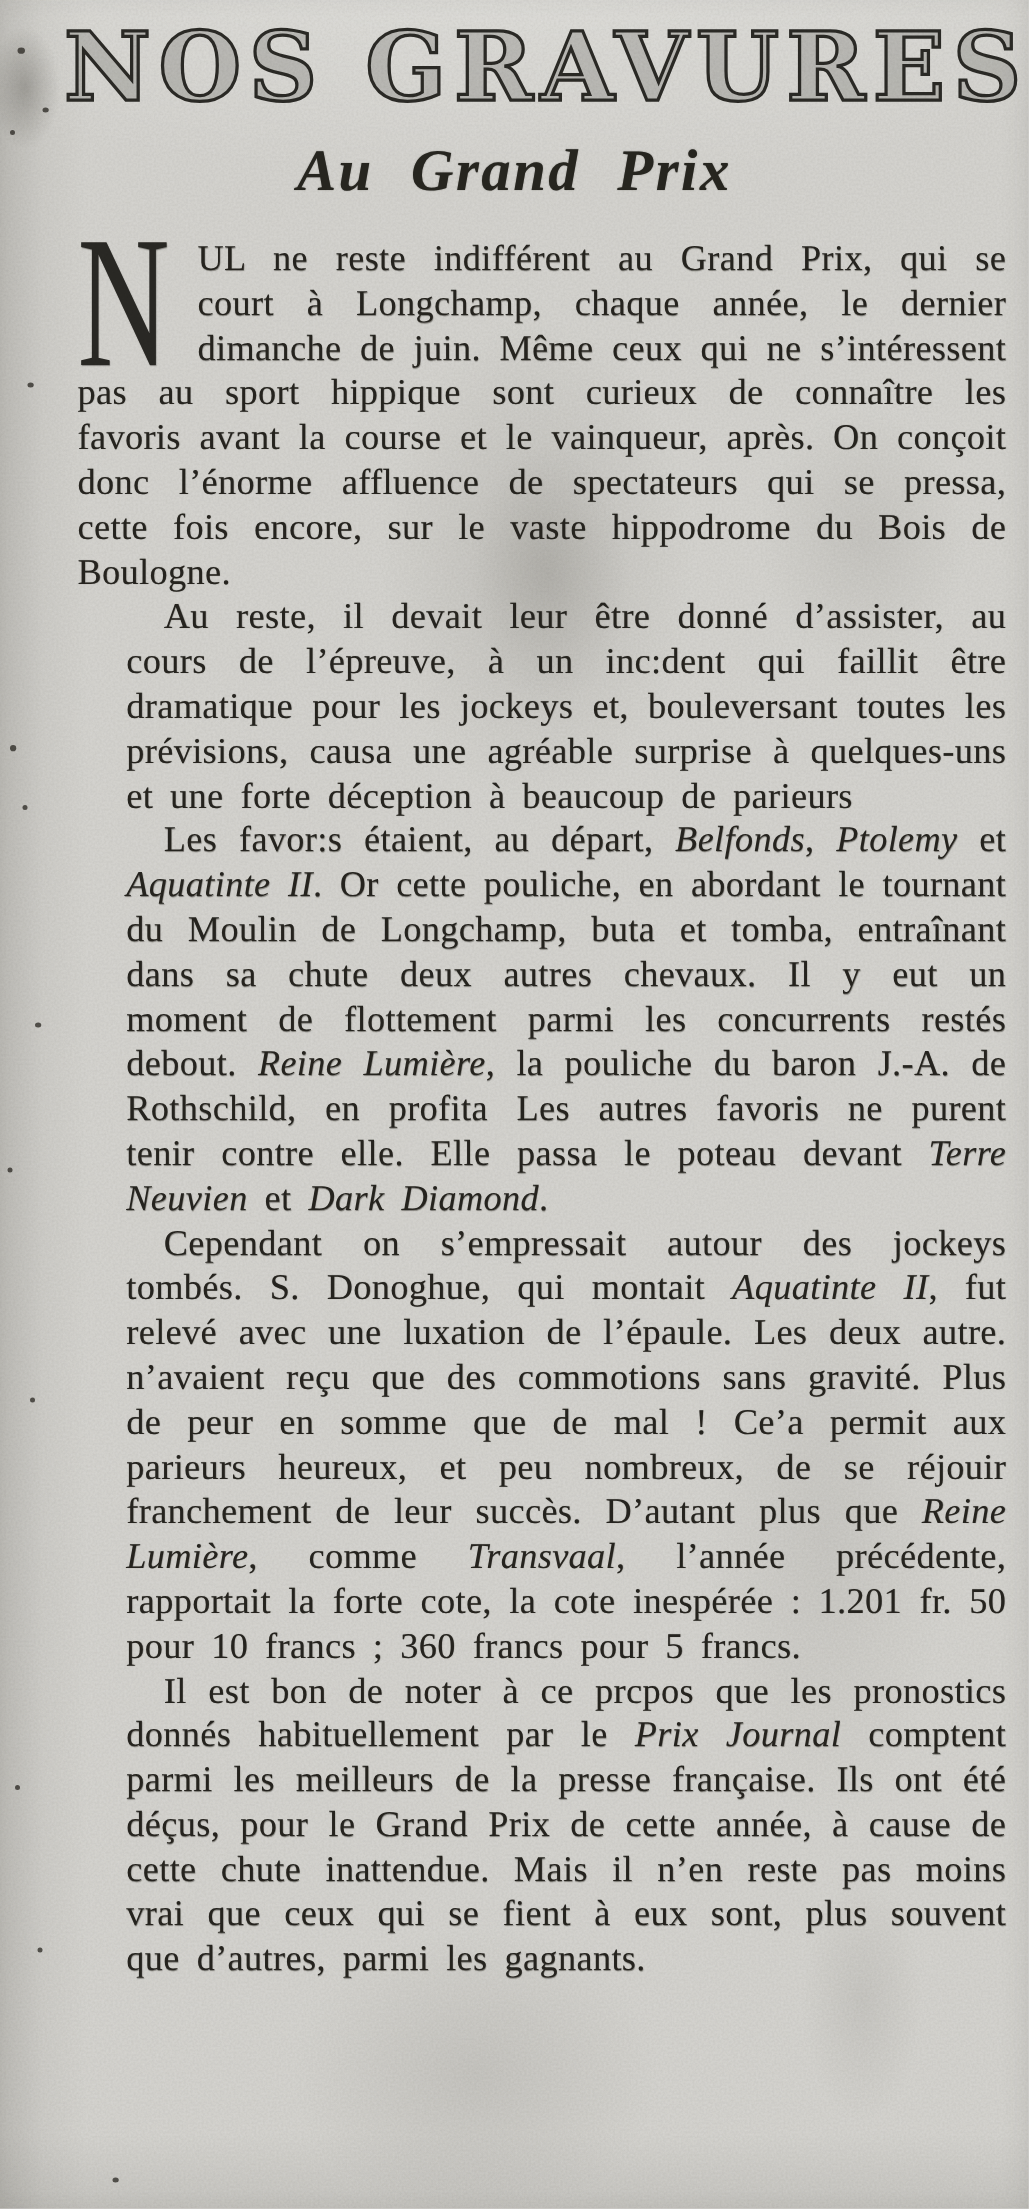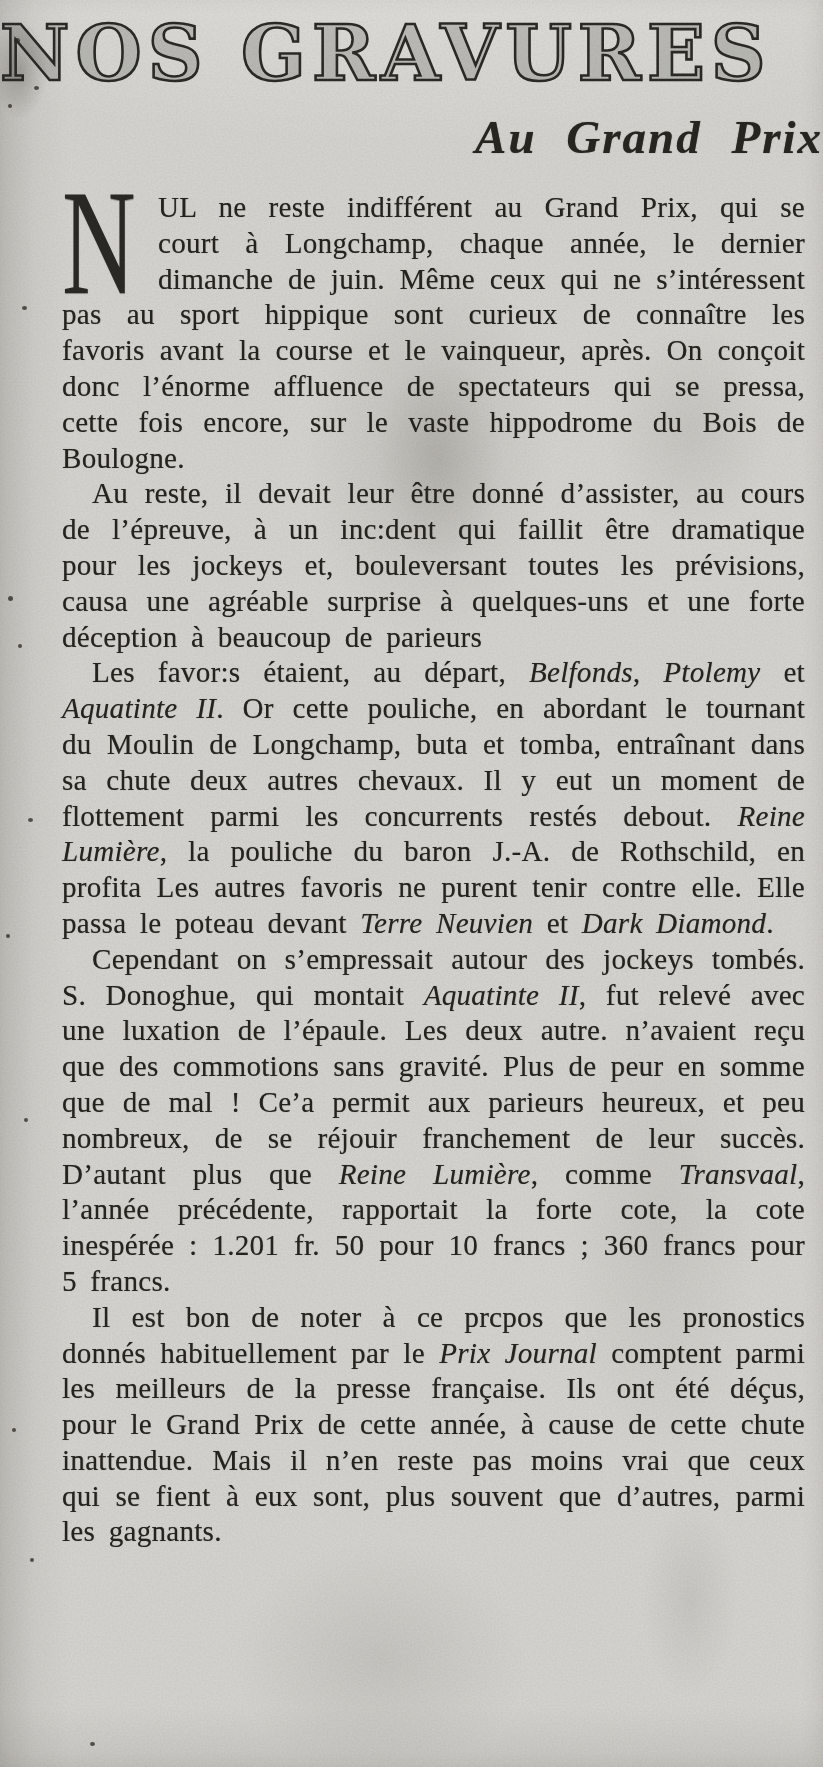--- a/index.html
+++ b/index.html
@@ -19,55 +19,55 @@
       radial-gradient(ellipse 900px 300px at 411px -80px, rgba(255,255,252,.35), transparent 75%),
       linear-gradient(90deg, rgba(74,71,63,.18) 0px, rgba(74,71,63,.05) 34px, rgba(74,71,63,0) 70px),
       linear-gradient(0deg, rgba(74,71,63,.10) 0px, rgba(74,71,63,0) 60px),
       #d7d6d2;
     box-shadow: inset -8px 0 30px -18px rgba(70,67,60,.30);
   }
   .smudge{position:absolute;pointer-events:none;}
   .speck{position:absolute;border-radius:50%;background:rgba(40,38,32,.75);pointer-events:none;}
   .headline{
     position:absolute;top:16px;left:0;width:823px;margin:0;
-    text-align:left;
+    text-align:right;
     font-family:"DejaVu Serif", serif;
     font-weight:bold;
     font-size:76px;line-height:1;
     letter-spacing:6px;
     color:#2b2a26;
     white-space:nowrap;
   }
   @supports (-webkit-text-stroke: 1px black){
     .headline{
       color:transparent;
       -webkit-text-stroke:2.6px #2b2a26;
       text-shadow:1px 1px 0 rgba(43,42,38,.18);
     }
   }
   .subhead{
     position:absolute;top:112px;left:0;width:823px;margin:0;
-    text-align:right;
+    text-align:center;
     font-family:"Liberation Serif", serif;
     font-style:italic;font-weight:bold;
     font-size:47px;line-height:1.1;
     letter-spacing:2px;word-spacing:16px;
     color:#272620;
     text-shadow:0 0 1px rgba(30,28,22,.55);
   }
   .body{
     position:absolute;top:190px;left:62px;width:743px;
     font-size:29px;line-height:35.8px;
     letter-spacing:.3px;word-spacing:6px;
     color:#26241f;
     text-align:justify;
     text-shadow:0.3px 0.4px 0.7px rgba(28,26,20,.45);
   }
   .body p{margin:0;padding:0;}
-  .body p.indent{text-indent:30px;}
+  .body p.indent{text-indent:30px;margin-left:39px;}
   .body i{font-style:italic;}
   .dropcap{
     float:left;width:88px;height:102px;margin:4px 8px 0 0;
     overflow:visible;
   }
   .dropcap .glyph{
     display:inline-block;
     font-family:"Liberation Serif", serif;
     font-size:150px;line-height:96px;
     transform:scaleX(.68);transform-origin:0 0;

